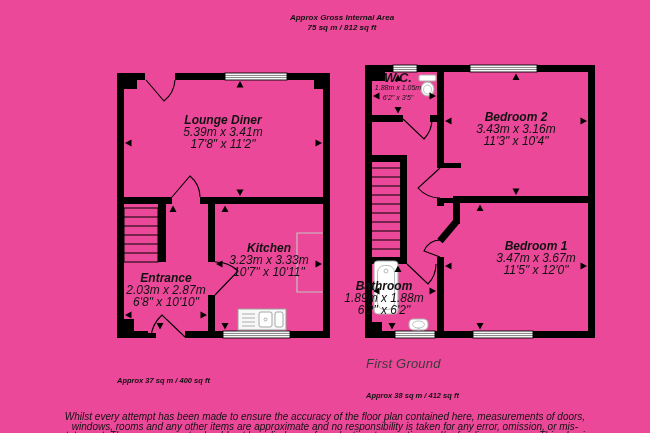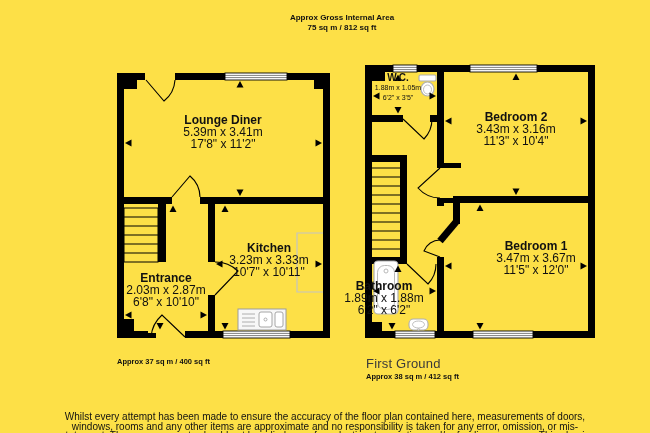--- a/index.html
+++ b/index.html
@@ -1,33 +1,33 @@
 <!DOCTYPE html>
 <html><head>
 <meta charset="utf-8">
 <style>
   * { margin:0; padding:0; box-sizing:border-box; }
   html,body { background:#fff; }
   body { font-family:"Liberation Sans", sans-serif; color:#1a1a1a; }
-  .page { position:relative; width:650px; height:433px; background:#fde047; overflow:hidden; }
+  .page { position:relative; width:650px; height:433px; background:#ec4899; overflow:hidden;font-style:italic; }
 
   .title { position:absolute; left:192px; top:13px; width:300px; text-align:center;
            font-size:8px; font-weight:bold; line-height:10px; color:#111; }
 
   .plan-svg { position:absolute; }
 
   .room-label { position:absolute; transform:translateX(-50%); text-align:center;
                 font-size:12px; line-height:12px; white-space:nowrap; color:#111; }
   .room-label .room-name { font-weight:bold; }
   .room-label.compact { font-size:7px; line-height:10px; }
-  .room-label.compact .room-name { font-size:10px; }
+  .room-label.compact .room-name { font-size:13px; }
 
   .floor-caption { position:absolute; color:#222; }
   .floor-caption .floor-name { font-size:13px; font-weight:400; color:#3a3a3a; letter-spacing:0.2px; }
-  .floor-caption .floor-area { font-size:7.5px; font-weight:bold; margin-top:1px; color:#111; }
+  .floor-caption .floor-area { font-size:7.5px; font-weight:bold; margin-top:20px; color:#111; }
 
   .disclaimer { position:absolute; left:57px; top:412px; width:536px; text-align:center;
                 font-size:10px; line-height:9.5px; color:#111; }
 </style>
 </head>
 <body>
 
 <div class="page">
 
   <div class="title">

